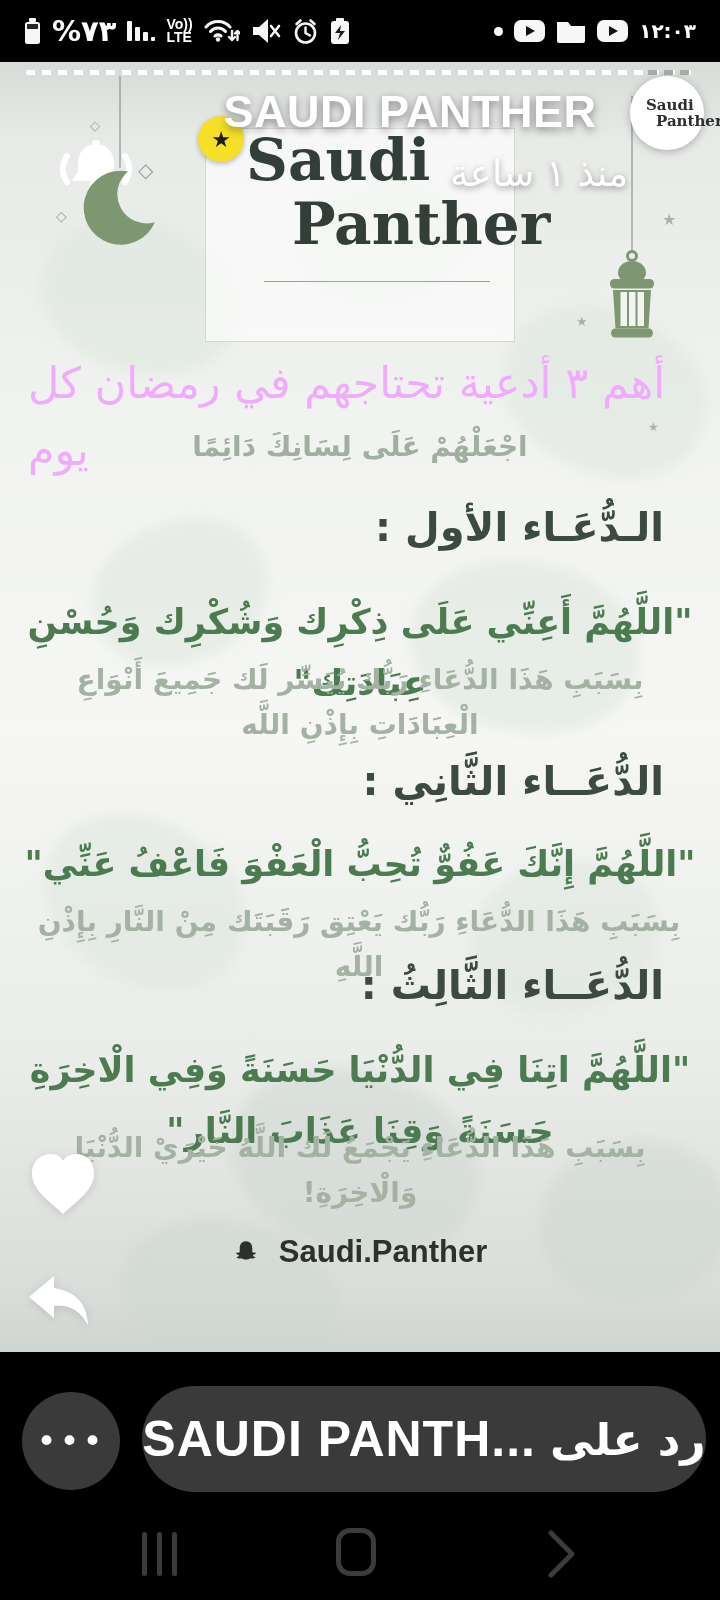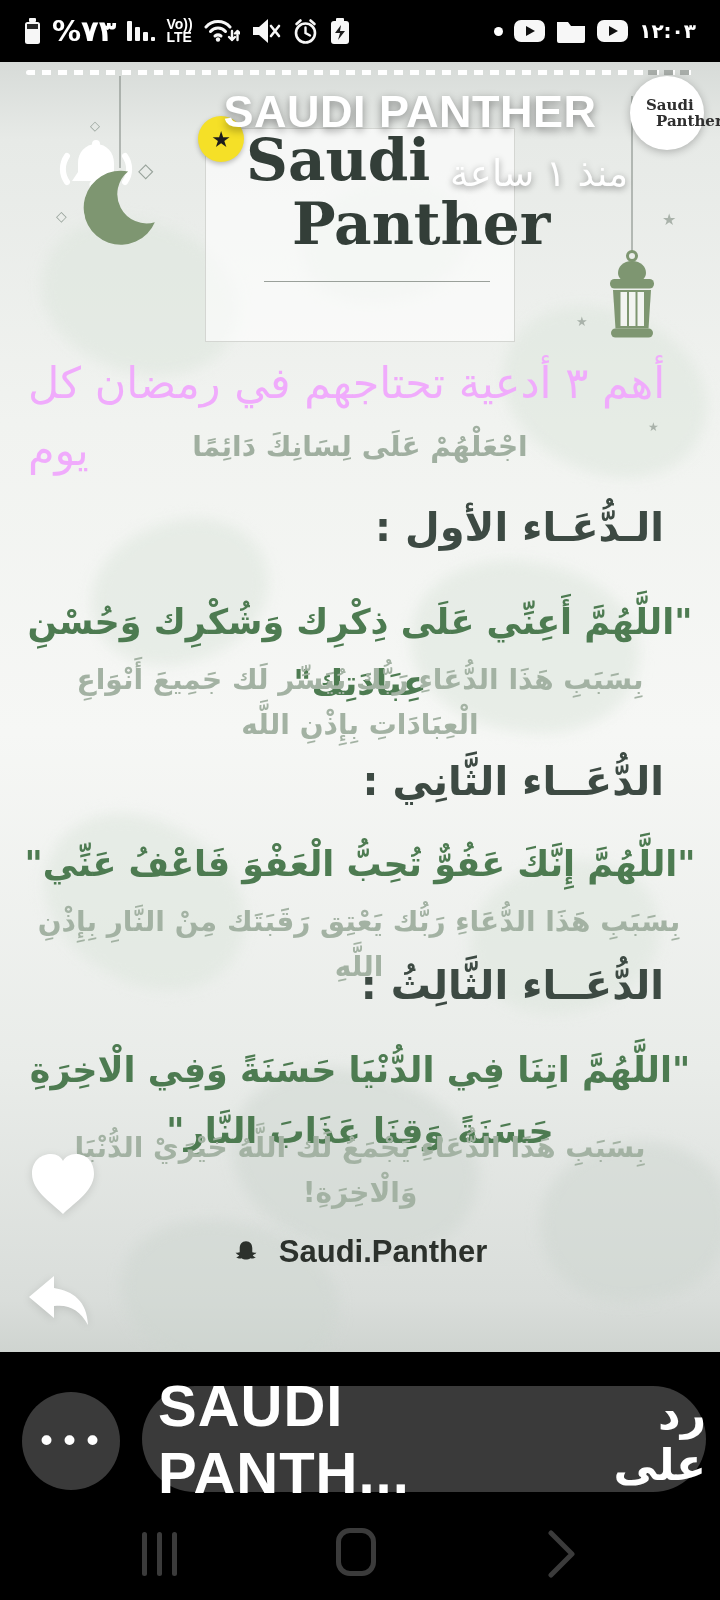--- a/index.html
+++ b/index.html
@@ -76,21 +76,21 @@
   .heart-btn{position:absolute;left:26px;top:1150px;z-index:6;filter:drop-shadow(0 2px 4px rgba(0,0,0,.12));}
   .reply-btn{position:absolute;left:24px;top:1270px;z-index:6;filter:drop-shadow(0 2px 4px rgba(0,0,0,.12));}
 
   
   .bottombar{position:absolute;top:1352px;left:0;width:720px;height:248px;background:#000;z-index:20;}
   .more-btn{position:absolute;left:22px;top:1392px;width:98px;height:98px;border-radius:50%;background:#3a3a3a;z-index:21;
     display:flex;align-items:center;justify-content:center;color:#fff;font-size:34px;letter-spacing:3px;line-height:1;}
   .reply-pill{position:absolute;left:142px;right:14px;top:1386px;height:106px;border-radius:53px;background:#3a3a3a;z-index:21;
     display:flex;align-items:center;justify-content:center;gap:14px;direction:rtl;color:#fff;}
   .reply-pill .rp-ar{font-size:44px;font-weight:700;}
-  .reply-pill .rp-name{font-family:"Liberation Sans",sans-serif;font-size:58px;font-weight:700;direction:ltr;letter-spacing:1px;margin-left:16px;}
+  .reply-pill .rp-name{font-family:"Liberation Sans",sans-serif;font-size:50px;font-weight:700;direction:ltr;letter-spacing:1px;}
 
   
   .nav-recents{position:absolute;left:142px;top:1532px;display:flex;gap:10px;z-index:22;}
   .nav-recents i{display:block;width:5px;height:44px;background:#3b3b3b;border-radius:3px;}
   .nav-home{position:absolute;left:336px;top:1528px;width:40px;height:48px;border:5px solid #3b3b3b;border-radius:14px;box-sizing:border-box;z-index:22;}
   .nav-back{position:absolute;left:546px;top:1530px;z-index:22;}
 </style>
 </head>
 <body>
 

